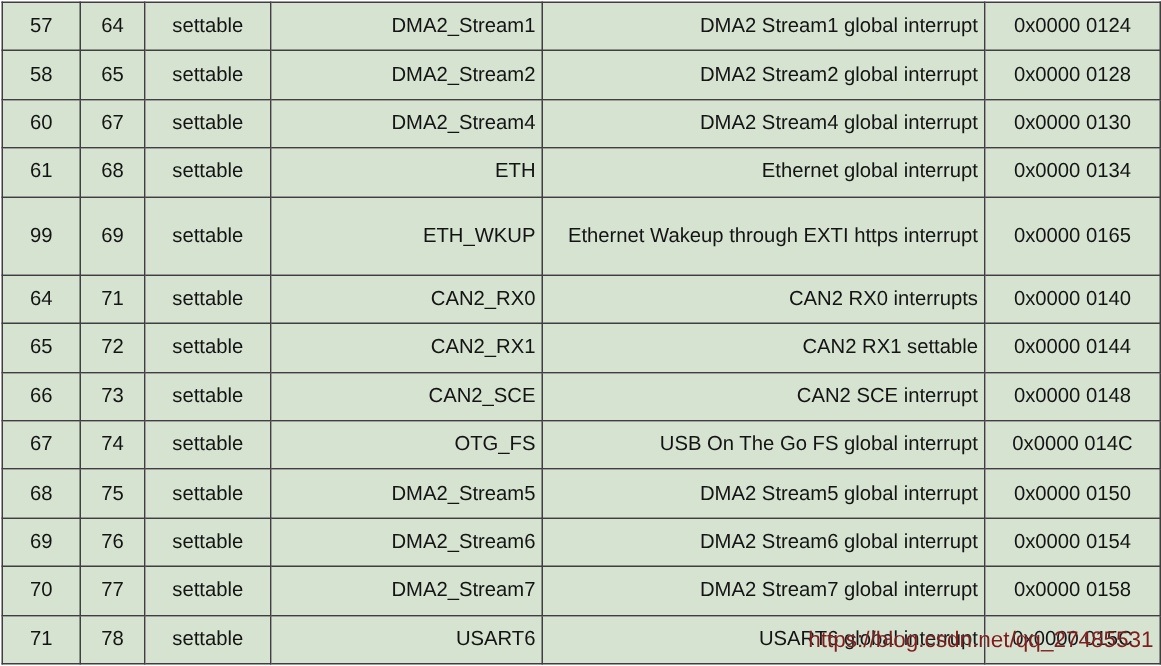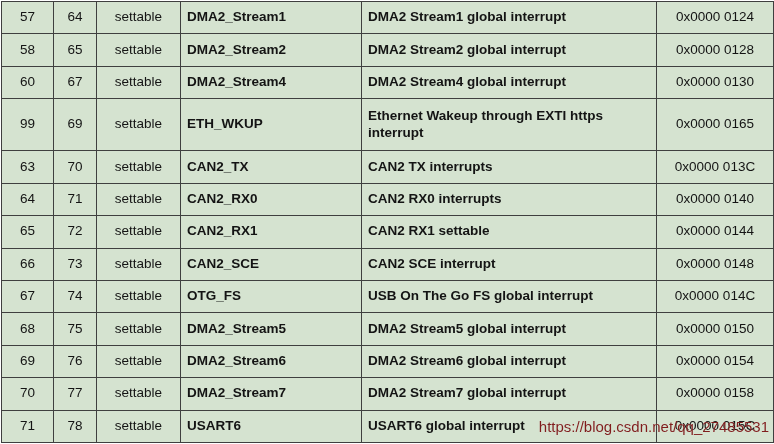--- a/index.html
+++ b/index.html
@@ -28,21 +28,21 @@
     font-size: 13.5px;
     color: #141414;
     padding: 2px 4px;
     vertical-align: middle;
     overflow: hidden;
     line-height: 1.25;
   }
   #vector-table tr { height: 28px; }
   #vector-table tr.tall { height: 45px; }
   .ta-c { text-align: center; }
-  .ta-l { text-align: left; padding-left: 6px !important; font-weight: bold; }
+  .ta-l { text-align: right; padding-left: 6px !important; }
   #watermark {
     position: absolute;
     right: 5px;
     bottom: 9px;
     font-size: 15px;
     color: #7f1d1d;
     text-shadow: 0 0 1px rgba(255,255,255,0.35);
     pointer-events: none;
     white-space: nowrap;
   }
@@ -83,38 +83,38 @@
 
     <tr>
       <td class="ta-c">60</td>
       <td class="ta-c">67</td>
       <td class="ta-c">settable</td>
       <td class="ta-l">DMA2_Stream4</td>
       <td class="ta-l">DMA2 Stream4 global interrupt</td>
       <td class="ta-c">0x0000 0130</td>
     </tr>
 
+    <tr>
+      <td class="ta-c">61</td>
+      <td class="ta-c">68</td>
+      <td class="ta-c">settable</td>
+      <td class="ta-l">ETH</td>
+      <td class="ta-l">Ethernet global interrupt</td>
+      <td class="ta-c">0x0000 0134</td>
+    </tr>
 
     <tr class="tall">
       <td class="ta-c">99</td>
       <td class="ta-c">69</td>
       <td class="ta-c">settable</td>
       <td class="ta-l">ETH_WKUP</td>
       <td class="ta-l">Ethernet Wakeup through EXTI https interrupt</td>
       <td class="ta-c">0x0000 0165</td>
     </tr>
 
-    <tr>
-      <td class="ta-c">63</td>
-      <td class="ta-c">70</td>
-      <td class="ta-c">settable</td>
-      <td class="ta-l">CAN2_TX</td>
-      <td class="ta-l">CAN2 TX interrupts</td>
-      <td class="ta-c">0x0000 013C</td>
-    </tr>
 
     <tr>
       <td class="ta-c">64</td>
       <td class="ta-c">71</td>
       <td class="ta-c">settable</td>
       <td class="ta-l">CAN2_RX0</td>
       <td class="ta-l">CAN2 RX0 interrupts</td>
       <td class="ta-c">0x0000 0140</td>
     </tr>
 

